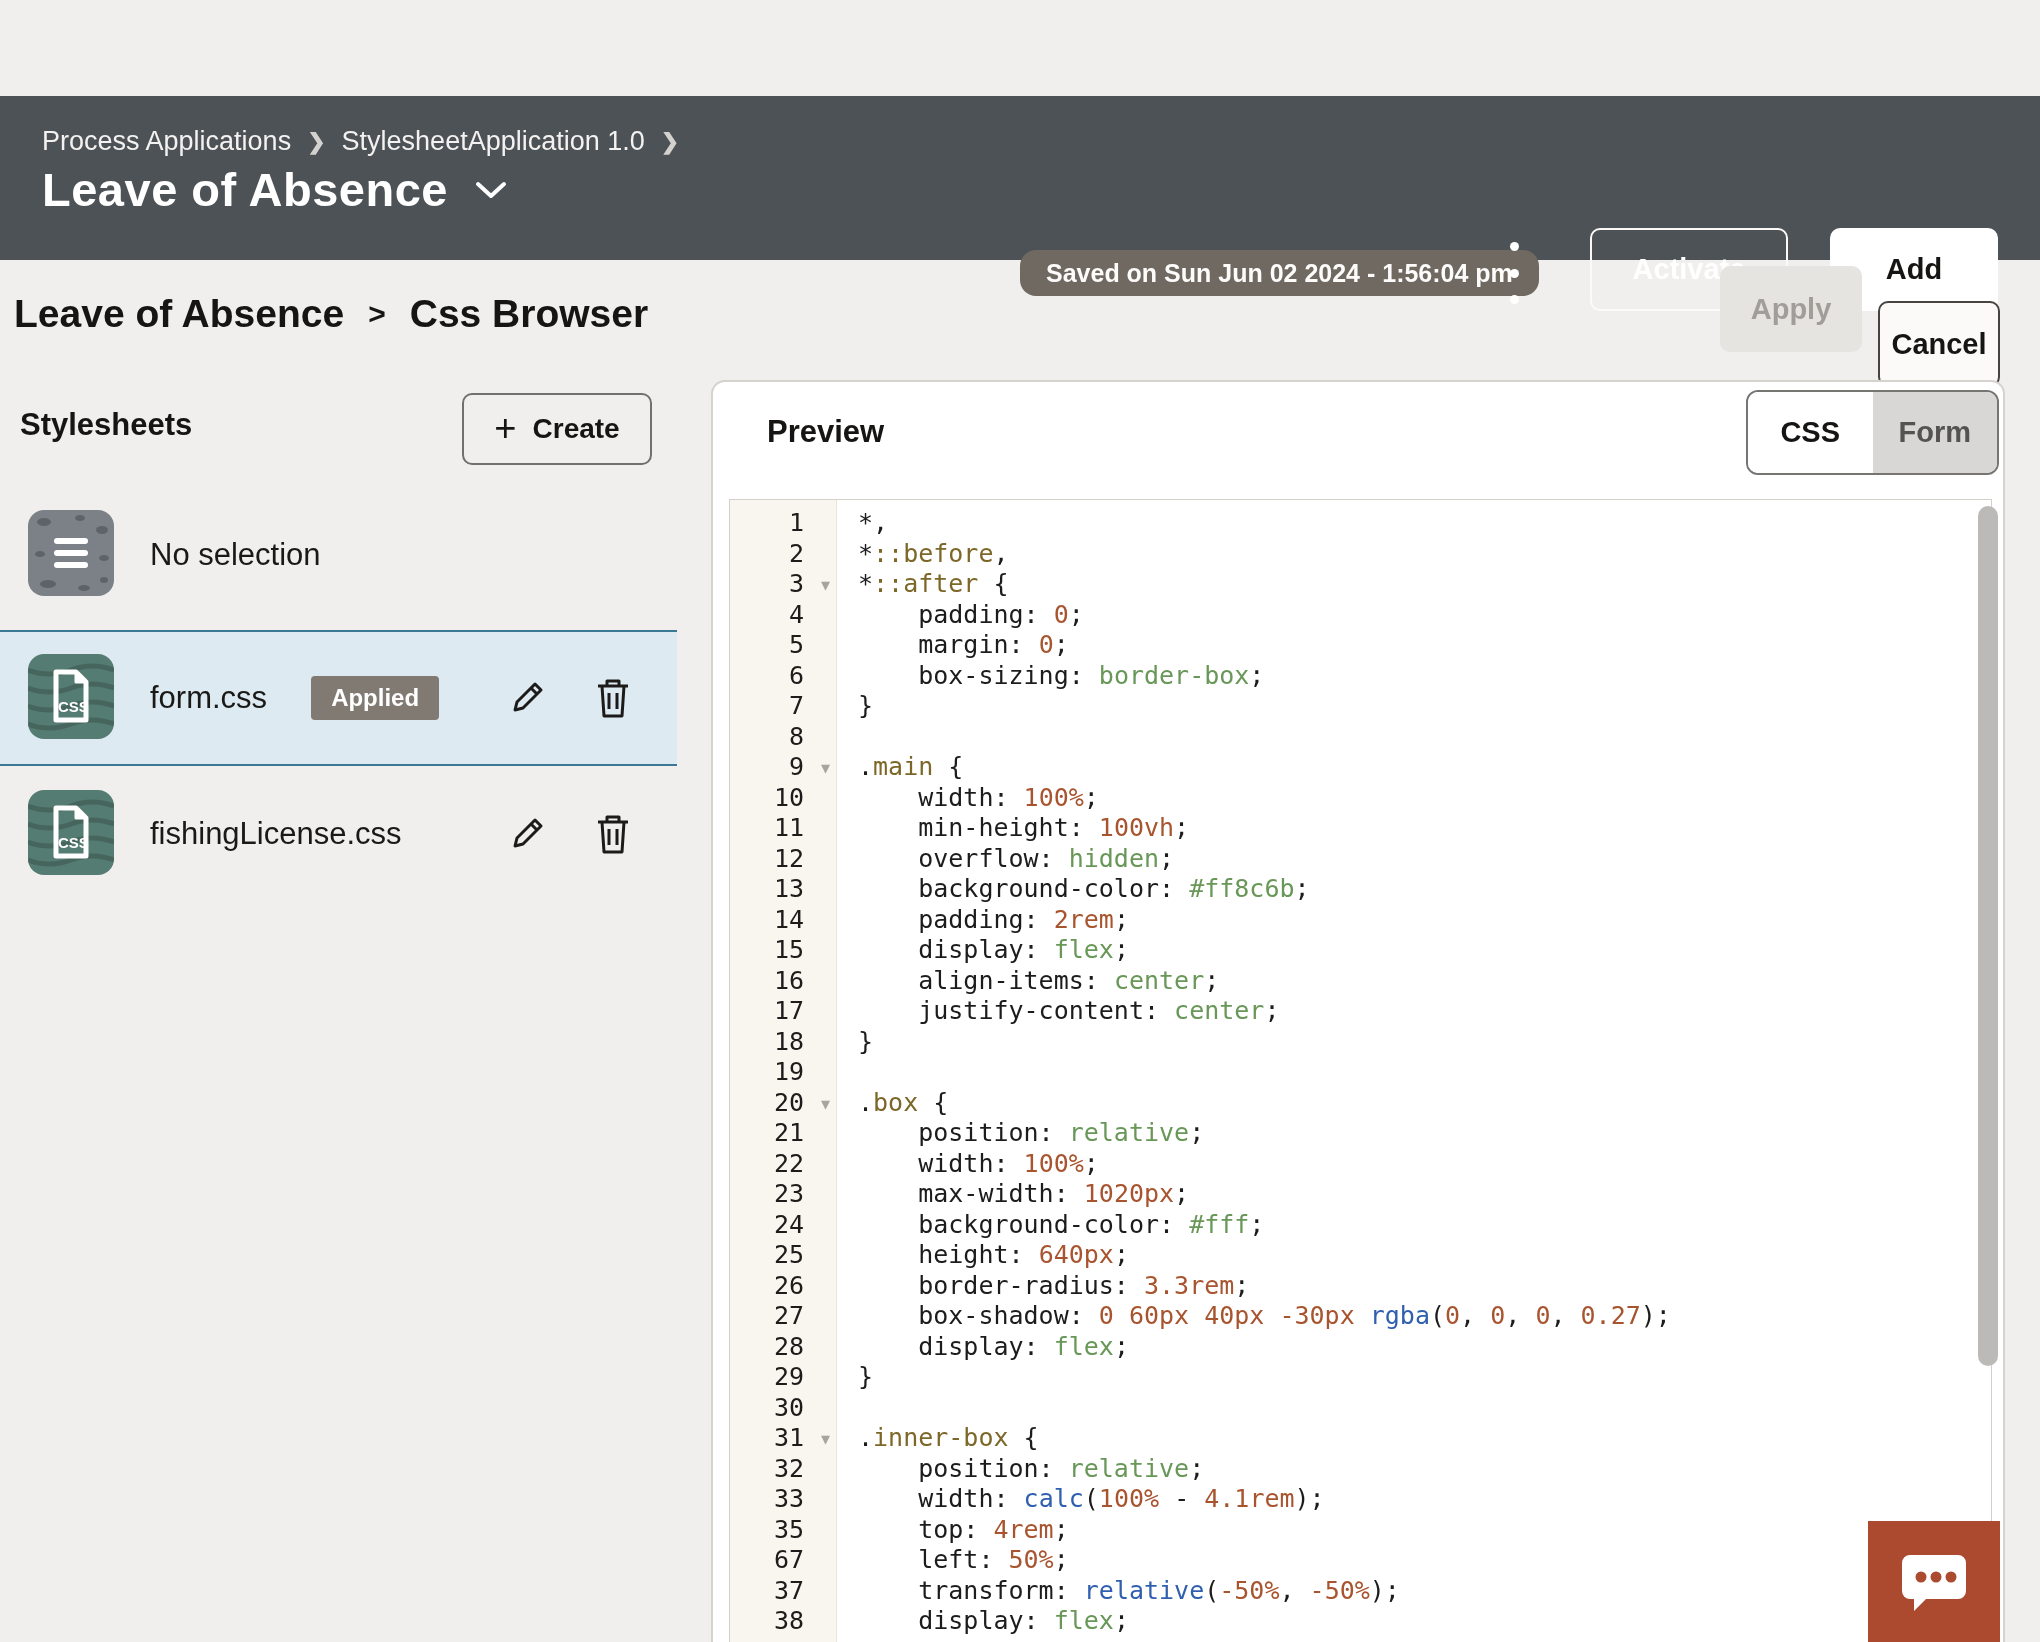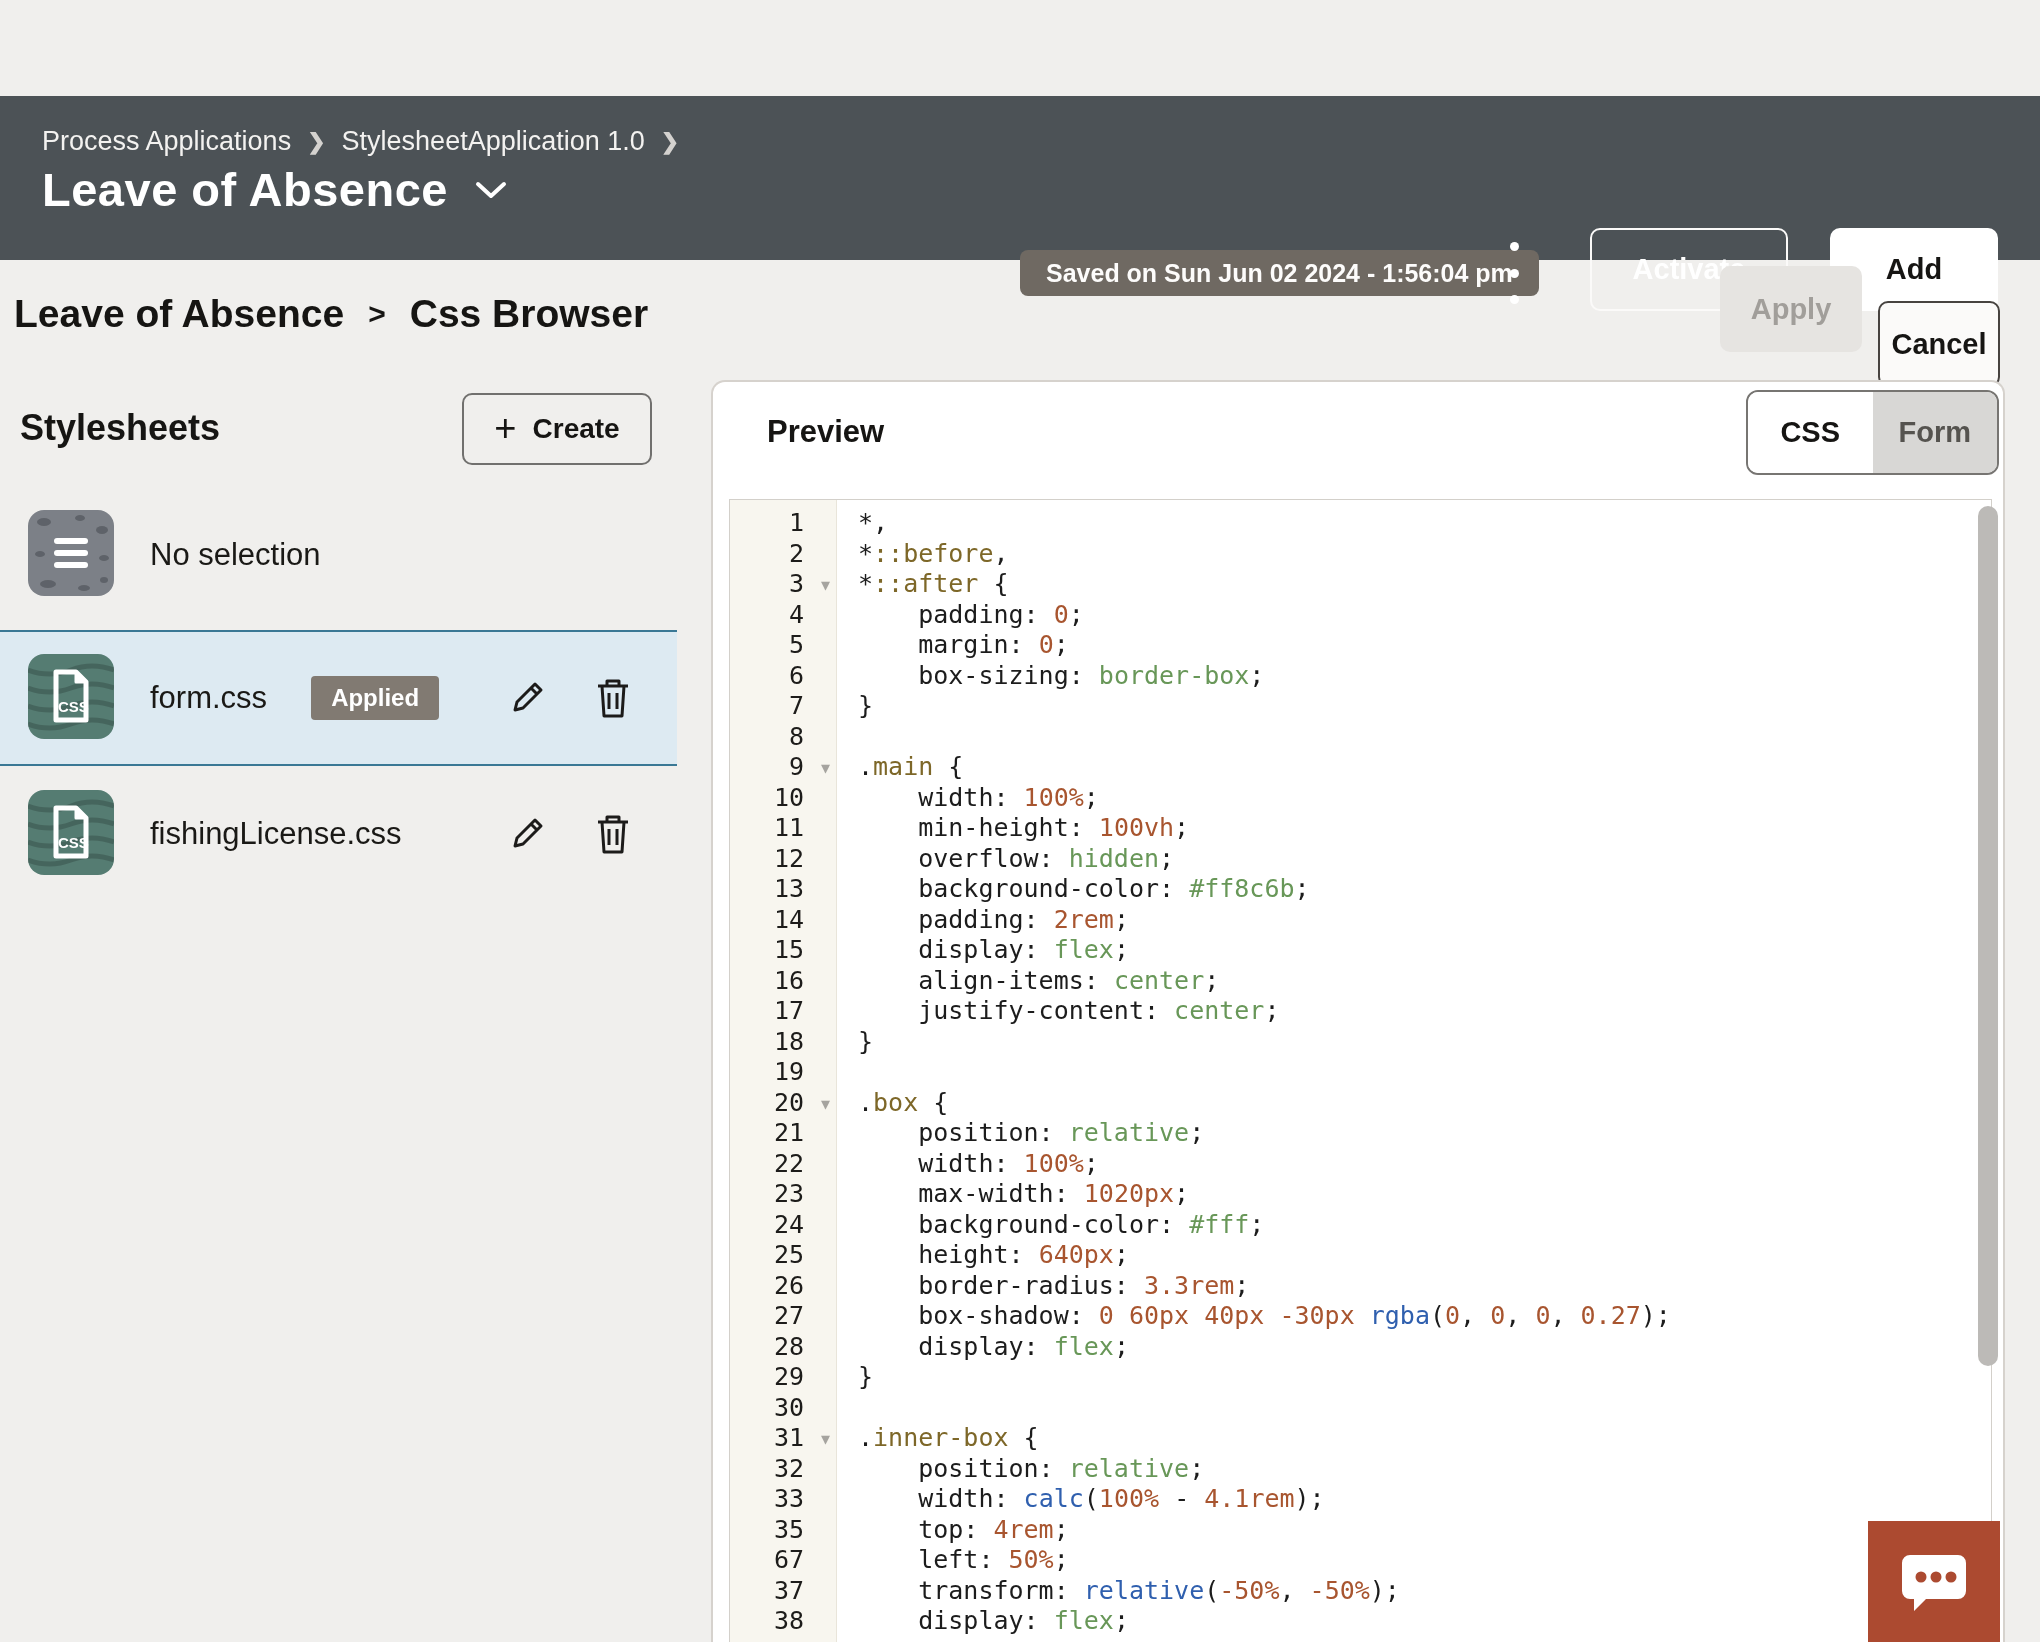--- a/index.html
+++ b/index.html
@@ -23,21 +23,21 @@
 
   
   .app-header { position:absolute; left:0; top:96px; width:2040px; height:164px; background:#4c5256; }
   .crumbs { position:absolute; left:42px; top:30px; display:flex; align-items:center; gap:16px;
             font-size:27px; color:#f3f2f0; }
   .crumb { cursor:pointer; }
   .crumb-sep { color:#d4d2cf; font-size:22px; font-weight:700; }
   .app-title-row { position:absolute; left:42px; top:66px; display:flex; align-items:center; gap:26px; cursor:pointer; }
   .app-title { color:#fff; font-size:47px; font-weight:700; letter-spacing:.5px; }
   .saved-badge { position:absolute; left:1020px; top:154px; height:46px; padding:0 26px;
-                 background:#6f6962; border-radius:8px; display:flex; align-items:center;
+                 background:#6f6962; border-radius:16px; display:flex; align-items:center;
                  color:#fdfcfb; font-size:25px; font-weight:700; }
   .kebab { position:absolute; left:1498px; top:144px; width:32px; height:66px; display:flex;
            flex-direction:column; align-items:center; justify-content:space-between; cursor:pointer; padding:2px 0; }
   .kebab span { width:9px; height:9px; border-radius:50%; background:#fff; }
   .btn-activate { position:absolute; left:1590px; top:132px; width:198px; height:83px;
                   background:transparent; border:2.5px solid #fbfaf9; border-radius:10px;
                   color:#fff; font-size:29px; font-weight:600; font-family:inherit; cursor:pointer; }
   .btn-add { position:absolute; left:1830px; top:132px; width:168px; height:83px;
              background:#fff; border:none; border-radius:10px;
              color:#161513; font-size:29px; font-weight:700; font-family:inherit; cursor:pointer; }
@@ -50,21 +50,21 @@
   .btn-apply { position:absolute; left:1720px; top:266px; width:142px; height:86px;
                background:#e6e4e1; border:none; border-radius:10px;
                color:#a19e9a; font-size:29px; font-weight:600; font-family:inherit; cursor:default; }
   .btn-cancel { position:absolute; left:1878px; top:266px; width:122px; height:86px;
                 background:#fbfaf9; border:2.5px solid #474340; border-radius:10px;
                 color:#161513; font-size:29px; font-weight:600; font-family:inherit; cursor:pointer;margin-top:35px; }
 
   
   .sidebar { position:absolute; left:0; top:375px; width:677px; height:1267px; }
   .sidebar-head { position:absolute; left:0; top:0; width:677px; height:105px; }
-  .sidebar-title { position:absolute; left:20px; top:32px; font-size:36px; font-weight:700; color:#161513; }
+  .sidebar-title { position:absolute; left:20px; top:32px; font-size:31px; font-weight:700; color:#161513; }
   .btn-create { position:absolute; left:462px; top:18px; width:190px; height:72px;
                 background:transparent; border:2px solid #71706e; border-radius:10px;
                 display:flex; align-items:center; justify-content:center; gap:16px;
                 color:#161513; font-size:28px; font-weight:600; font-family:inherit; cursor:pointer; }
   .plus-glyph { font-size:38px; font-weight:400; line-height:0; margin-top:-3px; }
   .list { position:absolute; left:0; top:105px; width:677px; }
   .row { position:relative; width:677px; height:136px; display:flex; align-items:center; cursor:pointer; }
   .row.tall { height:150px; }
   .row.selected { background:#ddeaf2; border-top:2.5px solid #3a7895; border-bottom:2.5px solid #3a7895; }
   .row .ficon { margin-left:28px; flex:0 0 auto; }

